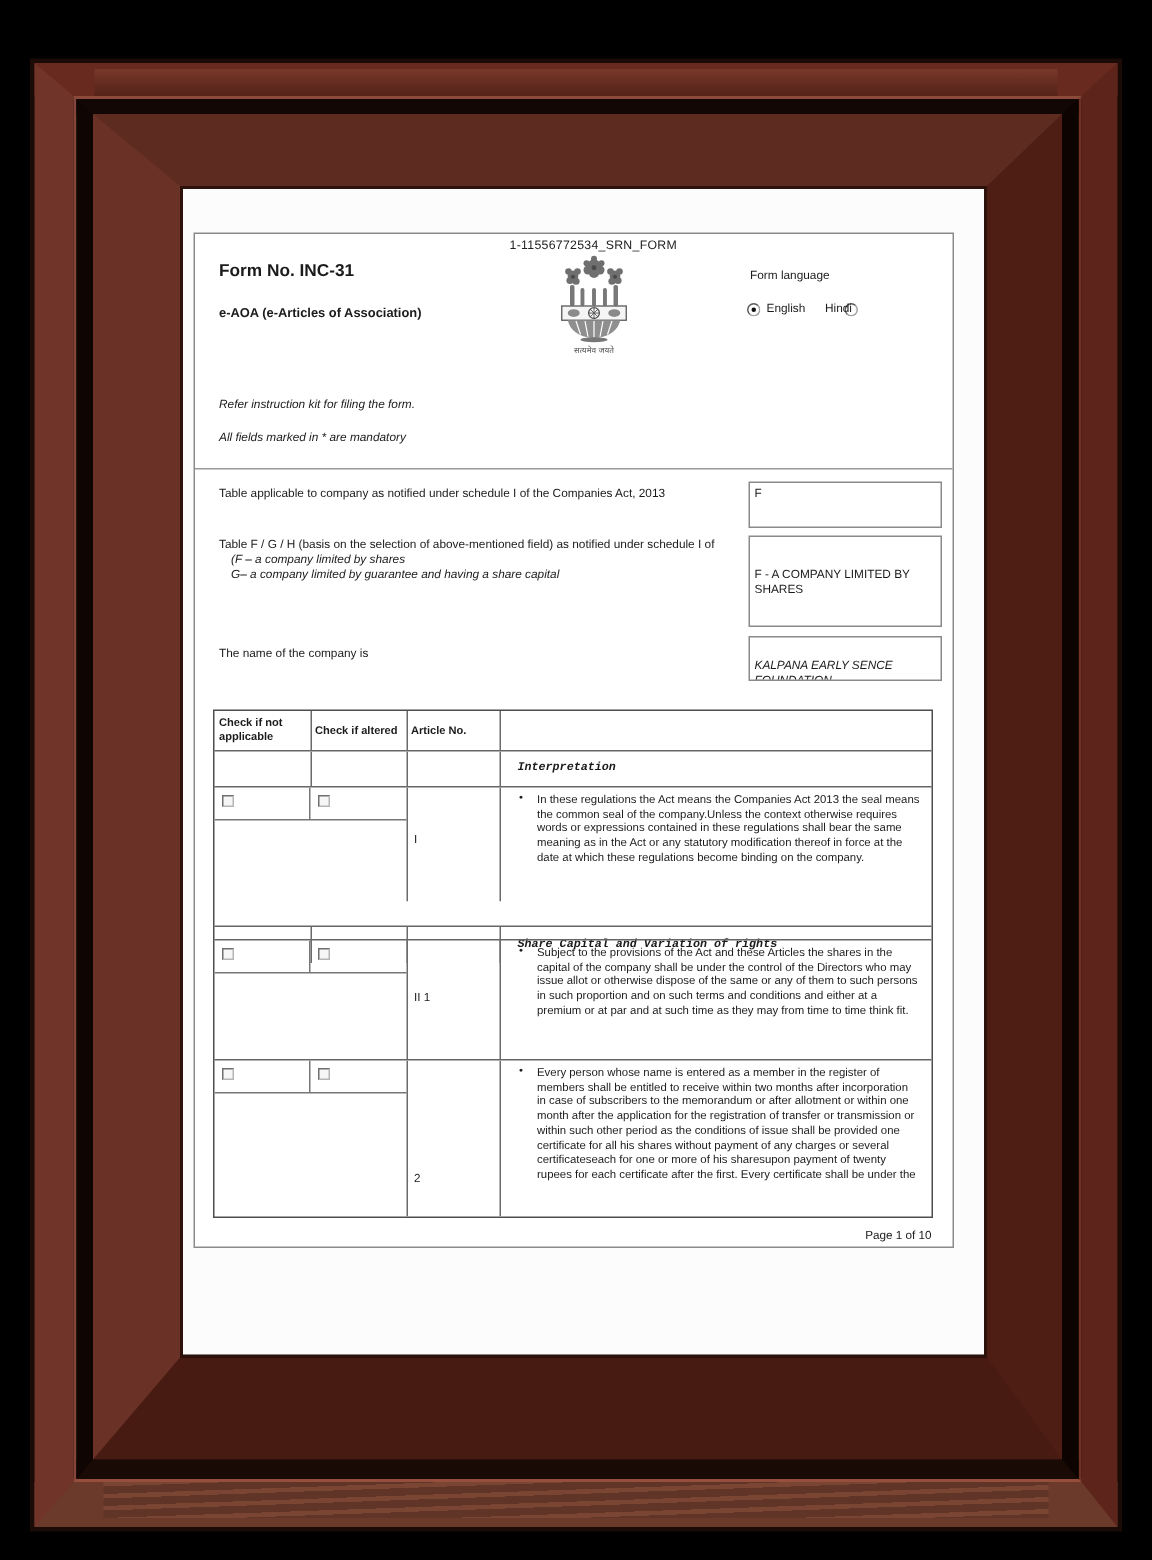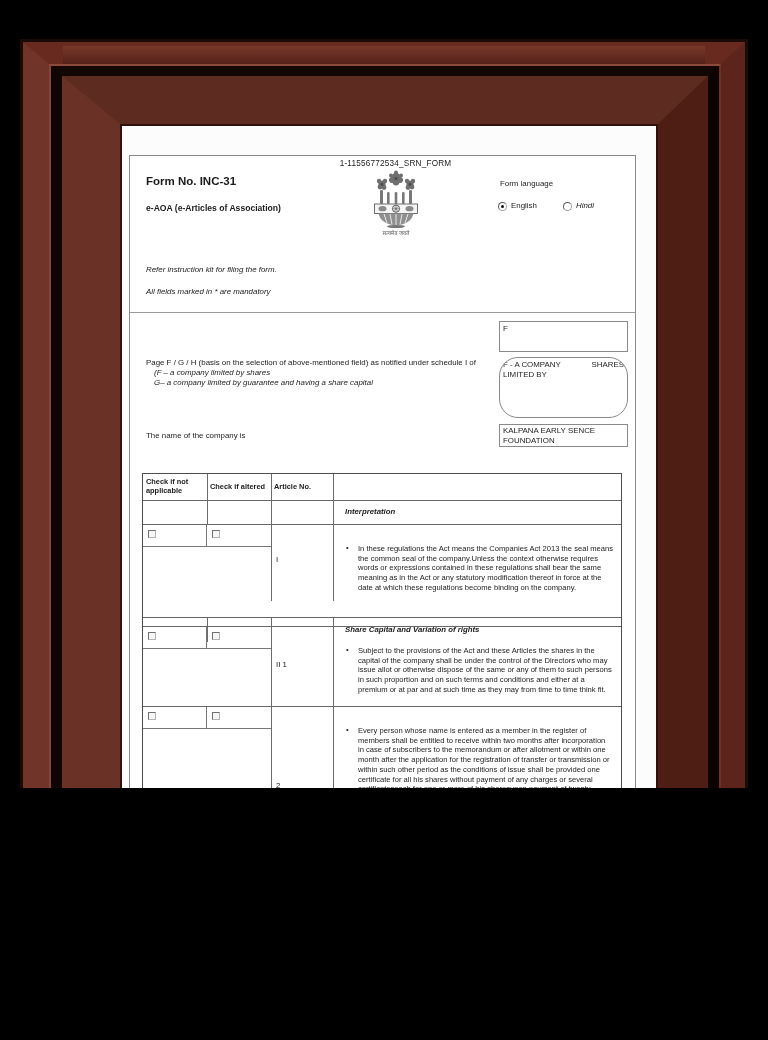--- a/index.html
+++ b/index.html
@@ -1,17 +1,17 @@
 <!DOCTYPE html>
 <html><head>
 <meta charset="utf-8">
 <style>
   html,body{margin:0;padding:0;background:#000;}
   *{box-sizing:border-box;}
-  .stage{position:relative;width:768px;height:788px;background:#000;overflow:hidden;
+  .stage{position:relative;width:768px;height:1040px;background:#000;overflow:hidden;
          font-family:"Liberation Sans","DejaVu Sans",sans-serif;color:#1b1b1b;}
 
   
   .frame{position:absolute;left:20px;top:39px;width:728px;height:982px;
          border:3px solid #1a0b07;background:#000;}
   .band{width:100%;height:100%;border-style:solid;border-width:22px 24px 30px 26px;
         border-color:#68291e #5c241a #6b3a2b #713428;}
   .ridge{width:100%;height:100%;border:2px solid;border-color:#8c4a3a #703024 #964f3c #86453a;}
   .groove{width:100%;height:100%;border-style:solid;border-width:10px 11px 13px 11px;
           border-color:#120704 #0d0402 #1a0a06 #0f0502;}
@@ -53,22 +53,22 @@
   .trow{position:absolute;left:0;width:478px;overflow:hidden;}
   .bt{border-top:1px solid #666;}
   .vline{position:absolute;top:0;bottom:0;width:0;border-left:1px solid #6b6b6b;}
   .hcell{position:absolute;top:0;bottom:0;font-weight:bold;font-size:7.4px;line-height:9px;padding:3px 2px 0 3px;}
   .hmid{padding-top:8px;}
   .cbrow{position:absolute;left:0;top:0;width:128px;height:22px;border-bottom:1px solid #777;}
   .cbcell{position:absolute;top:0;bottom:0;}
   .checkbox{position:absolute;left:5px;top:5px;width:8px;height:8px;background:#f6f6f6;
             border:1px solid #b5b5b5;border-top-color:#6f6f6f;border-left-color:#6f6f6f;}
   .artno{position:absolute;left:133px;width:52px;font-size:7.8px;}
-  .sect{position:absolute;left:202px;right:4px;top:7px;font-weight:bold;font-style:italic;font-size:7.8px;}
-  .desc{position:absolute;left:190px;right:4px;top:16px;padding:3px 4px 0 25px;line-height:9.7px;}
+  .sect{position:absolute;left:202px;right:4px;top:7px;font-weight:bold;font-style:italic;font-size:7.8px;font-family:Liberation Mono, monospace;}
+  .desc{position:absolute;left:190px;right:4px;top:0;padding:3px 4px 0 25px;line-height:9.7px;}
   .desc::before{content:"\2022";position:absolute;left:13px;top:2px;}
   .pagenum{right:14px;top:663px;font-size:7.8px;}
 </style>
 </head>
 <body>
 
 <div class="stage">
   <div class="frame">
     <div class="band">
       <div class="ridge">
@@ -137,45 +137,46 @@
                       </g>
                       <ellipse cx="25" cy="57.5" rx="9" ry="1.6" fill="#777777"></ellipse>
                       <text x="25" y="66" font-size="5.5" fill="#555" text-anchor="middle">सत्यमेव जयते</text>
                     </svg>
                   </div>
 
                   <div class="abs lang-label">Form language</div>
                   <div class="radio sel" style="left:368px;top:46px;"></div>
                   <span class="radio-lbl" style="left:381px;">English</span>
                   <div class="radio" style="left:433px;top:46px;"></div>
-                  <span class="radio-lbl" style="left:446px;font-style:italic;">Hindi</span>
+                  <span class="radio-lbl" style="left:420px;">Hindi</span>
 
                   <div class="abs note1">Refer instruction kit for filing the form.</div>
                   <div class="abs note2">All fields marked in * are mandatory</div>
 
                   <div class="abs divider"></div>
 
                   <div class="abs field-label" style="top:168px;">
+                    <div>Table applicable to company as notified under schedule I of the Companies Act, 2013</div>
                   </div>
                   <div class="abs field-box" style="top:165px;height:31px;">
                     <span>F</span>
                   </div>
 
                   <div class="abs field-label" style="top:202px;">
-                    <div>Page F / G / H (basis on the selection of above-mentioned field) as notified under schedule I of</div>
+                    <div>Table F / G / H (basis on the selection of above-mentioned field) as notified under schedule I of</div>
                     <div class="ind">(F – a company limited by shares</div>
                     <div class="ind">G– a company limited by guarantee and having a share capital</div>
                   </div>
-                  <div class="abs field-box" style="top:201px;height:61px;display:flex;flex-direction:row;justify-content:center;border-radius:19px;">
+                  <div class="abs field-box" style="top:201px;height:61px;display:flex;flex-direction:column;justify-content:center;">
                     <div>F - A COMPANY LIMITED BY</div>
                     <div>SHARES</div>
                   </div>
 
                   <div class="abs field-label" style="top:275px;">The name of the company is</div>
-                  <div class="abs field-box" style="top:268px;height:23px;padding:1px 3px;">
+                  <div class="abs field-box" style="top:268px;height:23px;padding:14px 3px;font-style:italic;">
                     <div>KALPANA EARLY SENCE</div>
                     <div>FOUNDATION</div>
                   </div>
 
                   <div class="abs atable">
 
                     <div class="trow" style="top:0;height:26px;">
                       <div class="vline" style="left:64px;"></div>
                       <div class="vline" style="left:128px;"></div>
                       <div class="vline" style="left:190px;"></div>

